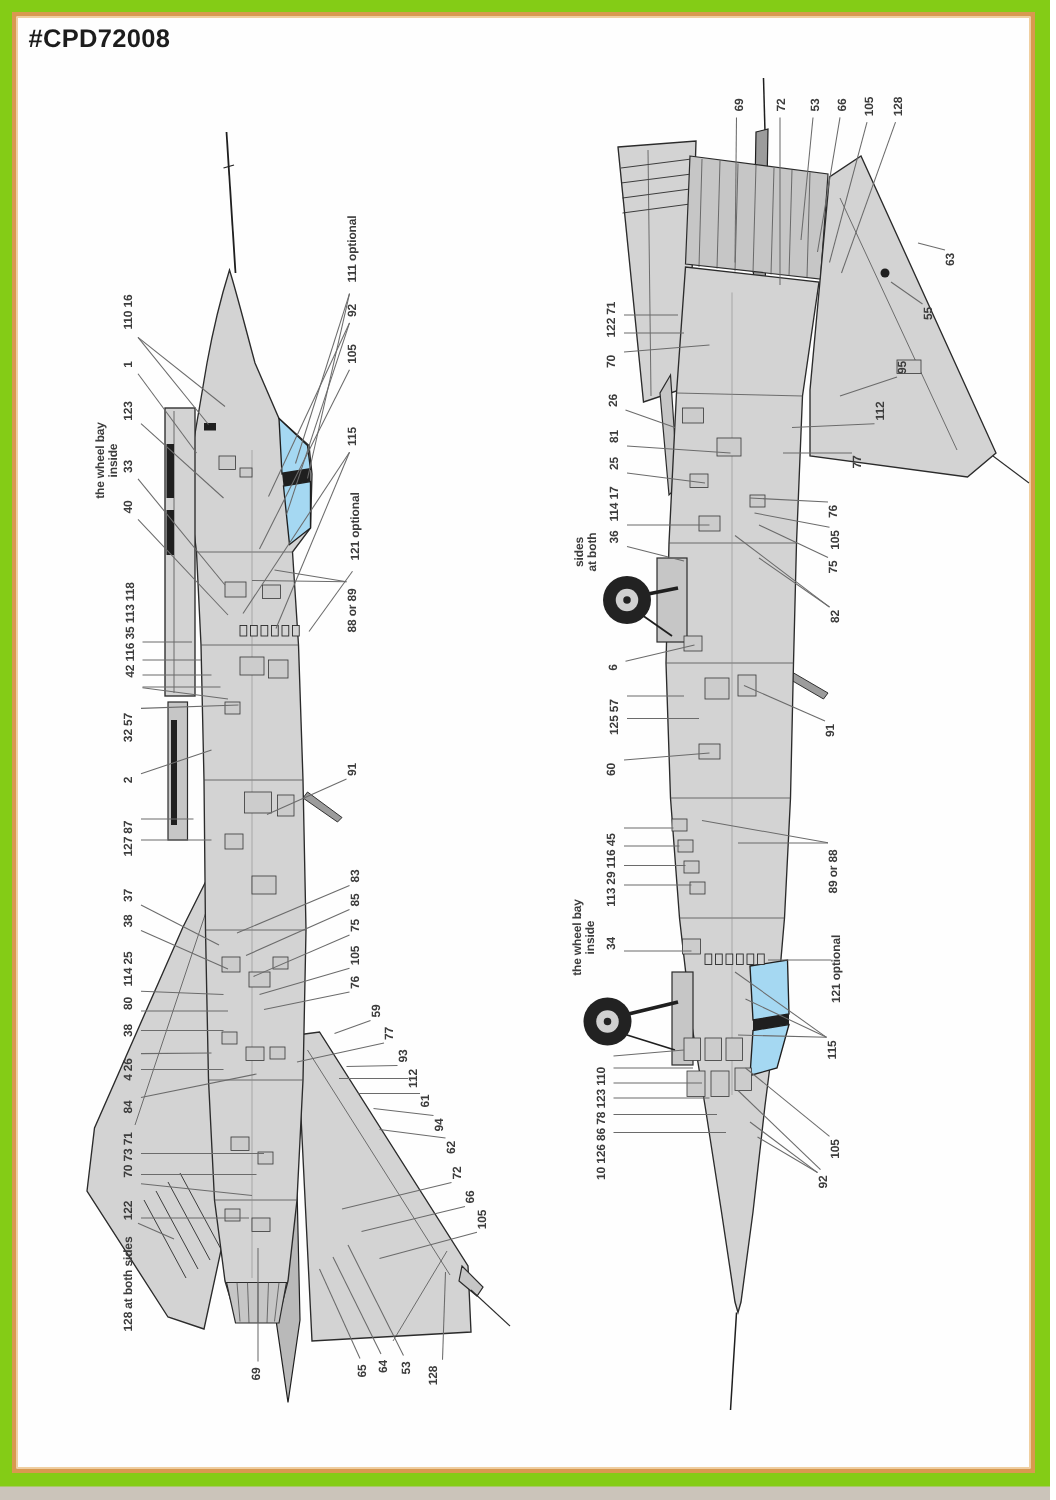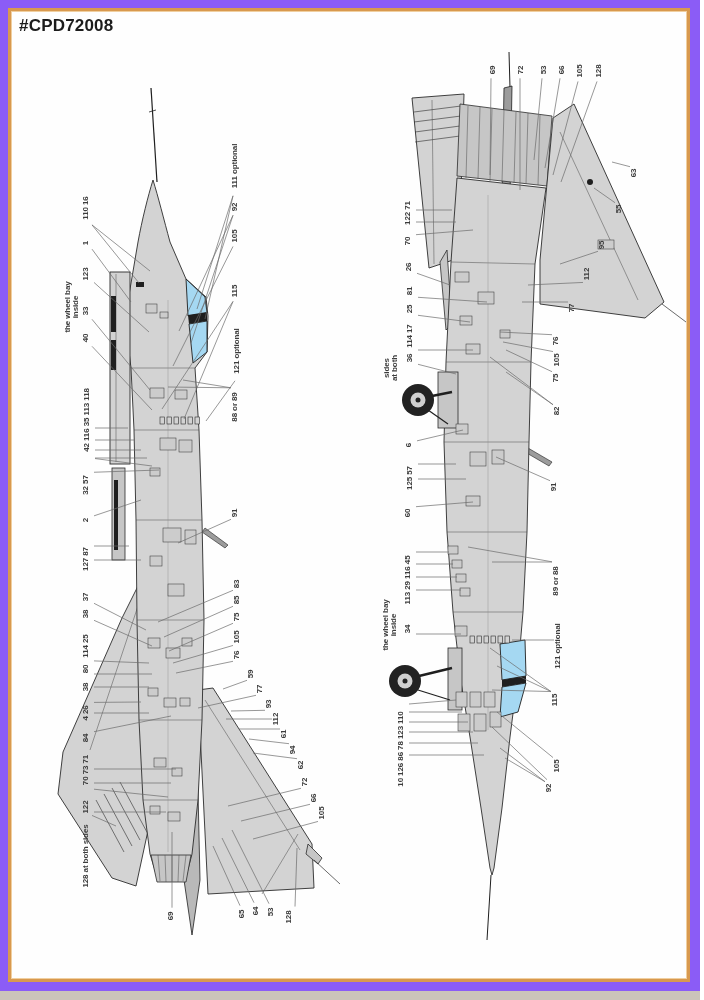--- a/index.html
+++ b/index.html
@@ -1,16 +1,16 @@
 <!DOCTYPE html>
 <html><head>
 <meta charset="utf-8">
 <style>
   html,body{margin:0;padding:0;background:#ffffff;}
-  .page{position:relative;width:700px;height:1000px;background:#8b5cf6;overflow:hidden;
+  .page{position:relative;width:700px;height:1000px;background:#84cc16;overflow:hidden;
         font-family:"Liberation Sans",sans-serif;}
   .frame{position:absolute;left:8px;top:8px;width:682px;height:974px;
          border:3px solid #d8994f;background:#fefefe;box-sizing:border-box;}
   .frame-inner{position:absolute;inset:0;border:1px solid #f0cfa0;}
   .title{position:absolute;left:19px;top:16px;font-size:17px;font-weight:700;color:#1c1c1c;
          letter-spacing:0.2px;}
   .footer-strip{position:absolute;left:0;bottom:0;width:704px;height:9px;background:#cbc4ba;}
   svg.art{position:absolute;left:0;top:0;width:704px;height:1000px;}
   svg.art text{font-family:"Liberation Sans",sans-serif;font-size:8px;font-weight:700;
                fill:#3c3c3c;letter-spacing:-0.1px;}

